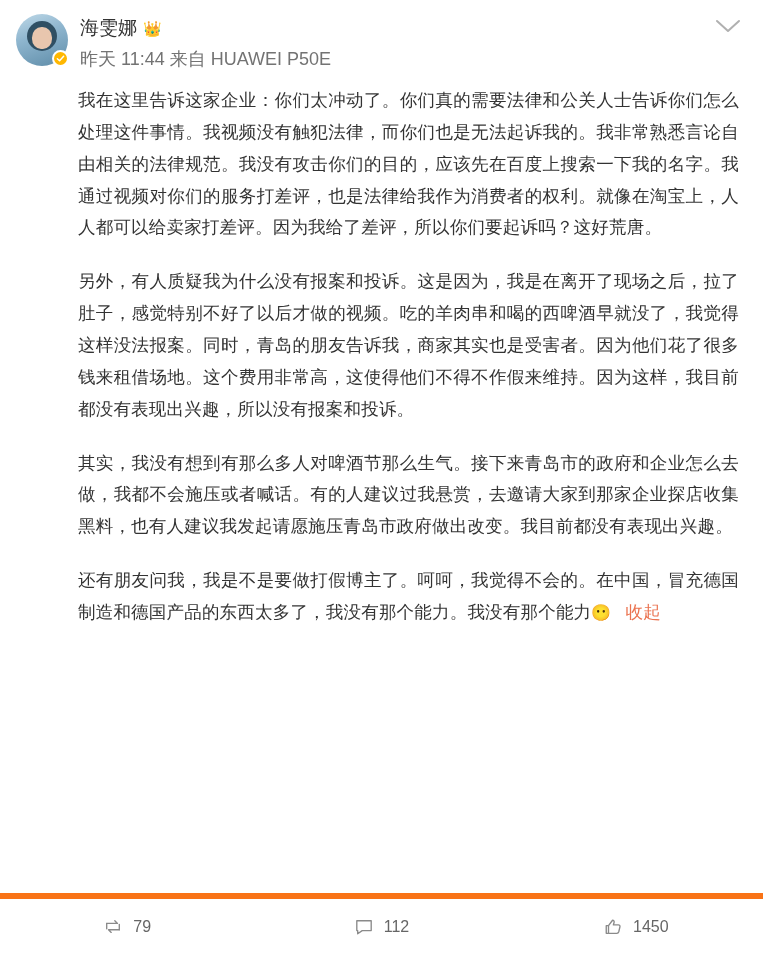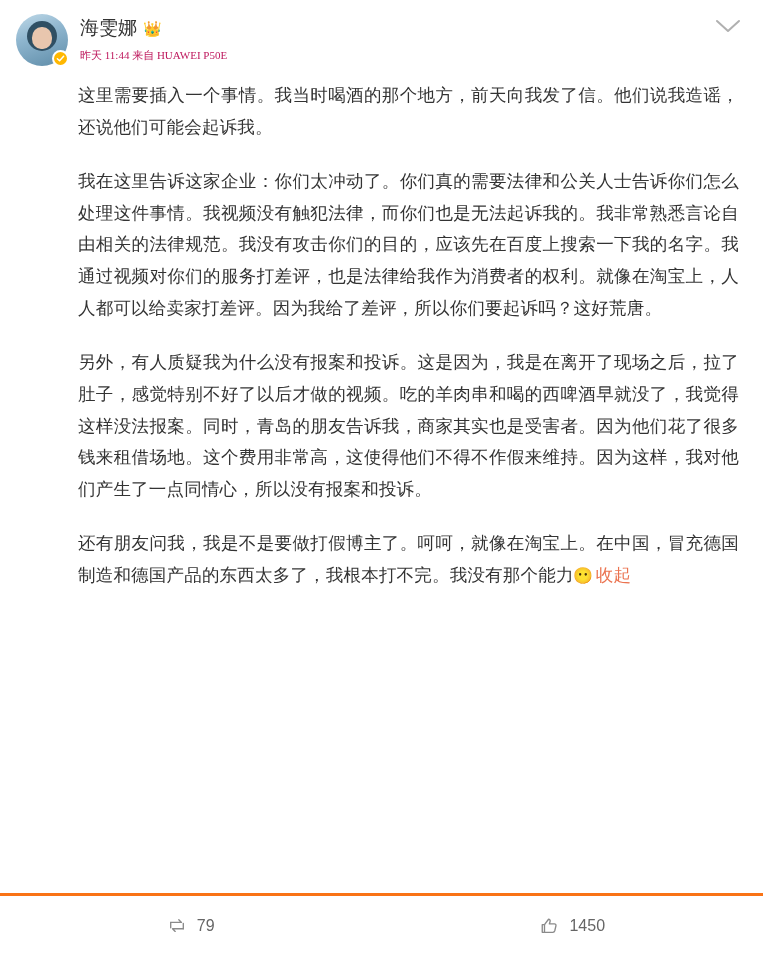--- a/index.html
+++ b/index.html
@@ -86,24 +86,23 @@
     color: #333333;
     font-weight: 400;
     line-height: 1.3;
   }
   .crown-icon {
     font-size: 15px;
     line-height: 1;
   }
   .meta {
     margin-top: 7px;
-    font-size: 11px;
-    color: #be185d;
+    font-size: 18px;
+    color: #737373;
     line-height: 1.3;
-    font-family: Liberation Serif, serif;
   }
   .collapse-arrow {
     position: absolute;
     right: 22px;
     top: 18px;
     width: 26px;
     height: 18px;
     cursor: pointer;
   }
   .collapse-arrow svg { display: block; }
@@ -116,33 +115,33 @@
     letter-spacing: 0.2px;
   }
   .post-body p {
     margin: 0 0 22px 0;
     text-align: justify;
   }
   .post-body p:last-child { margin-bottom: 0; }
   .collapse-link {
     color: #eb7350;
     cursor: pointer;
-    margin-left: 2px;
+    margin-left: 14px;
   }
   .emoji-inline {
     font-size: 16px;
   }
 
   .post-actions {
     position: absolute;
     left: 0;
     right: 0;
     bottom: 0;
     height: 62px;
-    border-top: 3px solid #f97316;
+    border-top: 6px solid #f97316;
     display: flex;
     align-items: center;
   }
   .action {
     flex: 1;
     display: flex;
     align-items: center;
     justify-content: center;
     gap: 10px;
     color: #888888;
@@ -175,39 +174,47 @@
       <div class="meta">昨天 11:44 来自 HUAWEI P50E</div>
     </div>
     <div class="collapse-arrow">
       <svg width="26" height="16" viewBox="0 0 26 16" aria-hidden="true">
         <path d="M2 3 L13 13 L24 3" stroke="#b0b0b0" stroke-width="2" fill="none" stroke-linecap="round" stroke-linejoin="round"></path>
       </svg>
     </div>
   </div>
 
   <div class="post-body">
-    <p>这里需要插入一个事情。我当时喝酒的那个地方，前天向我发了信。他们说我造谣，还说他们可能会起诉我。</p>
     <p>我在这里告诉这家企业：你们太冲动了。你们真的需要法律和公关人士告诉你们怎么处理这件事情。我视频没有触犯法律，而你们也是无法起诉我的。我非常熟悉言论自由相关的法律规范。我没有攻击你们的目的，应该先在百度上搜索一下我的名字。我通过视频对你们的服务打差评，也是法律给我作为消费者的权利。就像在淘宝上，人人都可以给卖家打差评。因为我给了差评，所以你们要起诉吗？这好荒唐。</p>
-    <p>另外，有人质疑我为什么没有报案和投诉。这是因为，我是在离开了现场之后，拉了肚子，感觉特别不好了以后才做的视频。吃的羊肉串和喝的西啤酒早就没了，我觉得这样没法报案。同时，青岛的朋友告诉我，商家其实也是受害者。因为他们花了很多钱来租借场地。这个费用非常高，这使得他们不得不作假来维持。因为这样，我对他们产生了一点同情心，所以没有报案和投诉。</p>
-    <p><span>还有朋友问我，我是不是要做打假博主了。呵呵，就像在淘宝上。在中国，冒充德国制造和德国产品的东西太多了，我根本打不完。我没有那个能力</span><span class="emoji-inline">😶</span><span class="collapse-link">收起</span></p>
+    <p>另外，有人质疑我为什么没有报案和投诉。这是因为，我是在离开了现场之后，拉了肚子，感觉特别不好了以后才做的视频。吃的羊肉串和喝的西啤酒早就没了，我觉得这样没法报案。同时，青岛的朋友告诉我，商家其实也是受害者。因为他们花了很多钱来租借场地。这个费用非常高，这使得他们不得不作假来维持。因为这样，我目前都没有表现出兴趣，所以没有报案和投诉。</p>
+    <p>其实，我没有想到有那么多人对啤酒节那么生气。接下来青岛市的政府和企业怎么去做，我都不会施压或者喊话。有的人建议过我悬赏，去邀请大家到那家企业探店收集黑料，也有人建议我发起请愿施压青岛市政府做出改变。我目前都没有表现出兴趣。</p>
+    <p><span>还有朋友问我，我是不是要做打假博主了。呵呵，我觉得不会的。在中国，冒充德国制造和德国产品的东西太多了，我没有那个能力。我没有那个能力</span><span class="emoji-inline">😶</span><span class="collapse-link">收起</span></p>
   </div>
 
   <div class="post-actions">
     <div class="action">
       <span>
         <svg width="20" height="18" viewBox="0 0 22 20" aria-hidden="true">
           <path d="M4 6 H16 L13 3 M18 13 H6 L9 16" stroke="#8a8a8a" stroke-width="1.5" fill="none" stroke-linecap="round" stroke-linejoin="round"></path>
           <path d="M4 6 V12 M18 13 V7" stroke="#8a8a8a" stroke-width="1.5" fill="none" stroke-linecap="round"></path>
         </svg>
       </span>
       <span class="action-count">79</span>
     </div>
     <div class="action">
       <span>
         <svg width="20" height="18" viewBox="0 0 22 20" aria-hidden="true">
+          <path d="M3 3 H19 V14 H9 L4 17.5 V14 H3 Z" stroke="#8a8a8a" stroke-width="1.5" fill="none" stroke-linejoin="round"></path>
+        </svg>
+      </span>
+      <span class="action-count">112</span>
+    </div>
+    <div class="action">
+      <span>
+        <svg width="20" height="18" viewBox="0 0 22 20" aria-hidden="true">
           <path d="M6 8.5 V17 H3.5 V8.5 Z" stroke="#8a8a8a" stroke-width="1.5" fill="none" stroke-linejoin="round"></path>
           <path d="M6 8.5 L10.5 2.5 C11.8 2.5 12.6 3.6 12.2 5 L11.4 7.6 H17 C18.2 7.6 19 8.6 18.7 9.8 L17.4 15.3 C17.1 16.4 16.3 17 15.3 17 H6" stroke="#8a8a8a" stroke-width="1.5" fill="none" stroke-linejoin="round"></path>
         </svg>
       </span>
       <span class="action-count">1450</span>
     </div>
   </div>
 
 </div>
 

